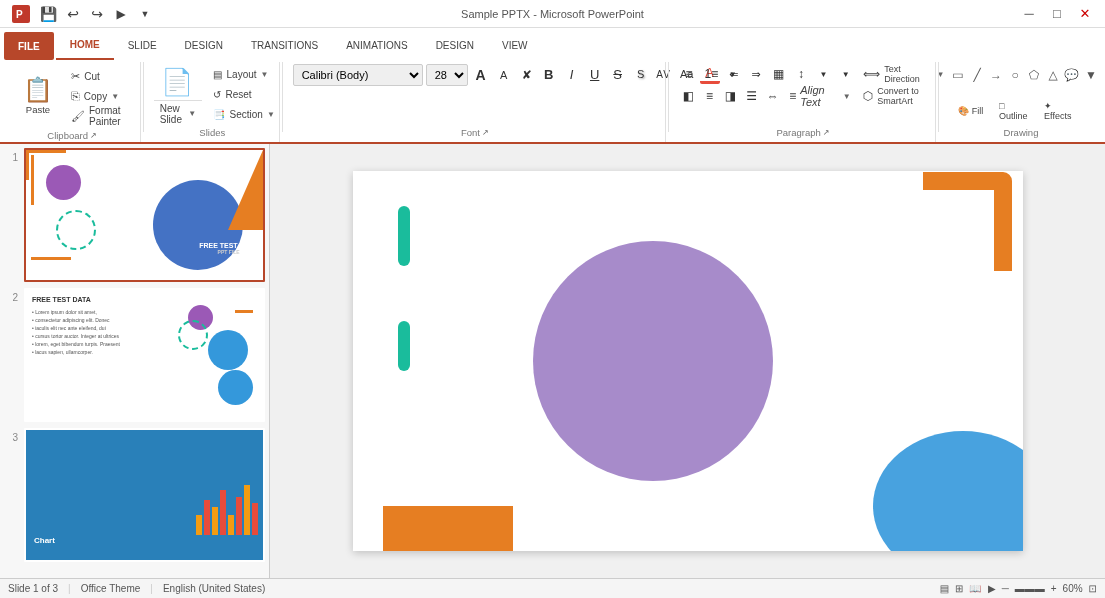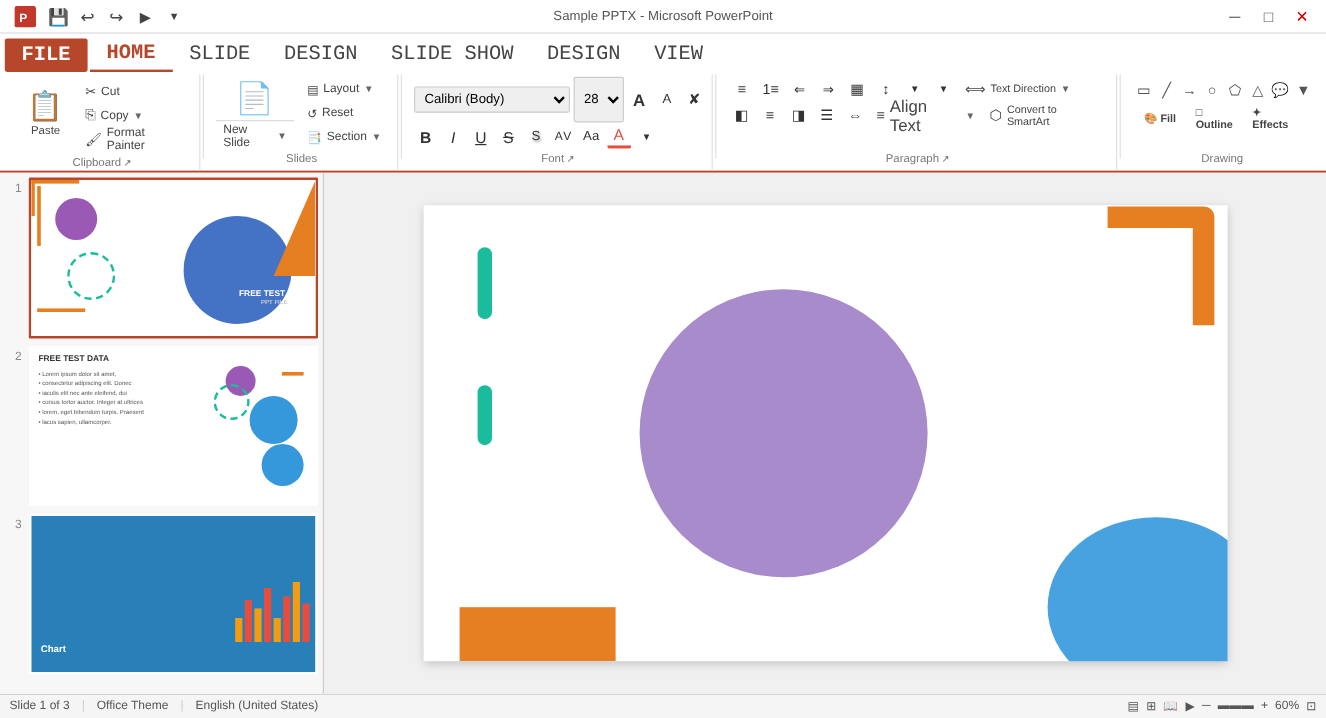--- a/index.html
+++ b/index.html
@@ -29,28 +29,27 @@
     
     .tab-row {
       display: flex;
       align-items: flex-end;
       padding: 0 4px;
       background: #fff;
       height: 32px;
     }
     .tab {
       padding: 6px 14px;
-      font-size: 17px;
+      font-size: 10px;
       cursor: pointer;
       color: #444;
       height: 30px;
       display: flex;
       align-items: center;
       border-radius: 0;
-      font-family: Liberation Mono, monospace;
     }
     .tab.active { color: #b7472a; border-bottom: 2px solid #b7472a; font-weight: 600; }
     .tab.file-tab {
       background: #b7472a;
       color: #fff;
       font-weight: bold;
       padding: 4px 14px;
       height: 28px;
       margin-right: 2px;
       border-radius: 2px;
@@ -141,21 +140,21 @@
     .font-select {
       width: 130px;
       height: 22px;
       font-size: 11px;
       border: 1px solid #ccc;
       border-radius: 2px;
       padding: 0 4px;
     }
     .font-size-select {
       width: 42px;
-      height: 38px;
+      height: 22px;
       font-size: 11px;
       border: 1px solid #ccc;
       border-radius: 2px;
       padding: 0 4px;
     }
     .font-btn {
       width: 20px;
       height: 20px;
       display: flex;
       align-items: center;
@@ -459,21 +458,22 @@
     <div class="icon-btn" style="color:#c00;">✕</div>
   </div>
 </div>
 
 <div class="ribbon">
   <div class="tab-row">
     <div class="tab file-tab">FILE</div>
     <div class="tab active">HOME</div>
     <div class="tab">SLIDE</div>
     <div class="tab">DESIGN</div>
-    <div class="tab">SLIDE SHOW</div>
+    <div class="tab">TRANSITIONS</div>
+    <div class="tab">ANIMATIONS</div>
     <div class="tab">DESIGN</div>
     <div class="tab">VIEW</div>
   </div>
 
   <div class="ribbon-content">
 
     <div class="ribbon-group" style="min-width:110px;">
       <div class="ribbon-group-content" style="display:flex; flex-direction:row; align-items:center; flex:1;">
 
         <div class="rb-btn paste-btn">
@@ -535,21 +535,21 @@
         </div>
       </div>
       <div class="ribbon-group-label">
         <span>Slides</span>
       </div>
     </div>
 
     <div class="ribbon-separator"></div>
 
     <div class="ribbon-group" style="min-width:200px;">
-      <div class="ribbon-group-content" style="flex:1; flex-direction:column; gap:2px;">
+      <div class="ribbon-group-content" style="flex:1; flex-direction:row; gap:2px;">
         <div class="font-row">
           <select class="font-select">
             <option>Calibri (Body)</option>
           </select>
           <select class="font-size-select">
             <option>28</option>
           </select>
           <div class="font-btn" style="font-size:14px; font-weight:bold;">A</div>
           <div class="font-btn" style="font-size:11px;">A</div>
           <div class="font-btn" style="font-size:12px;">✘</div>
@@ -598,21 +598,21 @@
         <div class="para-row">
 
           <div class="para-btn">◧</div>
           <div class="para-btn">≡</div>
           <div class="para-btn">◨</div>
           <div class="para-btn">☰</div>
           <div class="para-btn">⇔</div>
 
           <div class="text-dir-btn">
             <span style="font-size:12px;">≡</span>
-            <span style="font-size:14px;">Align Text</span>
+            <span style="font-size:11px;font-style:italic;">Align Text</span>
             <span class="dropdown-arrow">▼</span>
           </div>
           <div class="smart-art-btn">
             <span style="font-size:12px;">⬡</span>
             <span style="font-size:9px;">Convert to SmartArt</span>
           </div>
         </div>
       </div>
       <div class="ribbon-group-label">
         <span>Paragraph</span>
@@ -627,21 +627,21 @@
         <div style="display:grid; grid-template-columns: repeat(8,18px); gap:1px; padding:2px 0;">
           <div class="shape-btn">▭</div>
           <div class="shape-btn">╱</div>
           <div class="shape-btn">→</div>
           <div class="shape-btn">○</div>
           <div class="shape-btn">⬠</div>
           <div class="shape-btn">△</div>
           <div class="shape-btn">💬</div>
           <div class="shape-btn">▼</div>
         </div>
-        <div style="display:flex; gap:2px; margin-top:2px;font-weight:bold;">
+        <div style="display:flex; gap:2px; margin-top:14px;">
           <div class="rb-btn-small" style="flex:1; justify-content:center; font-size:9px;">🎨 Fill</div>
           <div class="rb-btn-small" style="flex:1; justify-content:center; font-size:9px;">□ Outline</div>
           <div class="rb-btn-small" style="flex:1; justify-content:center; font-size:9px;">✦ Effects</div>
         </div>
       </div>
       <div class="ribbon-group-label">
         <span>Drawing</span>
       </div>
     </div>
 

